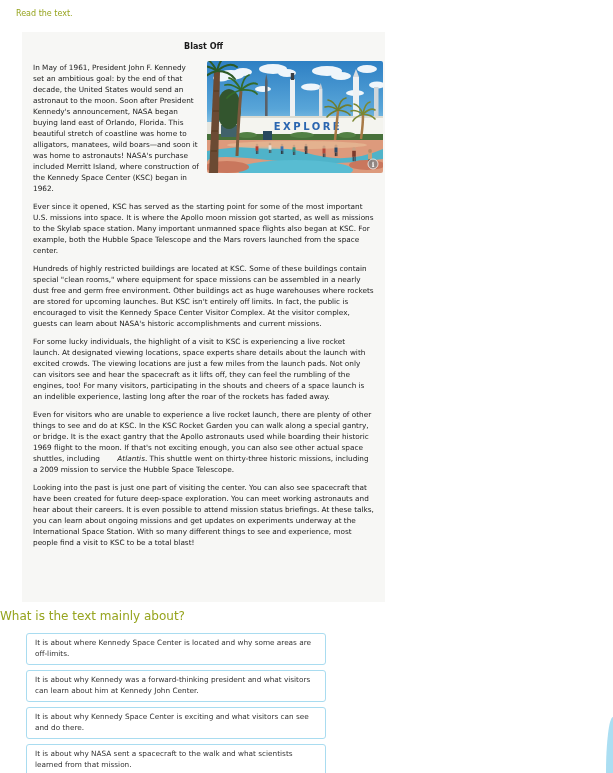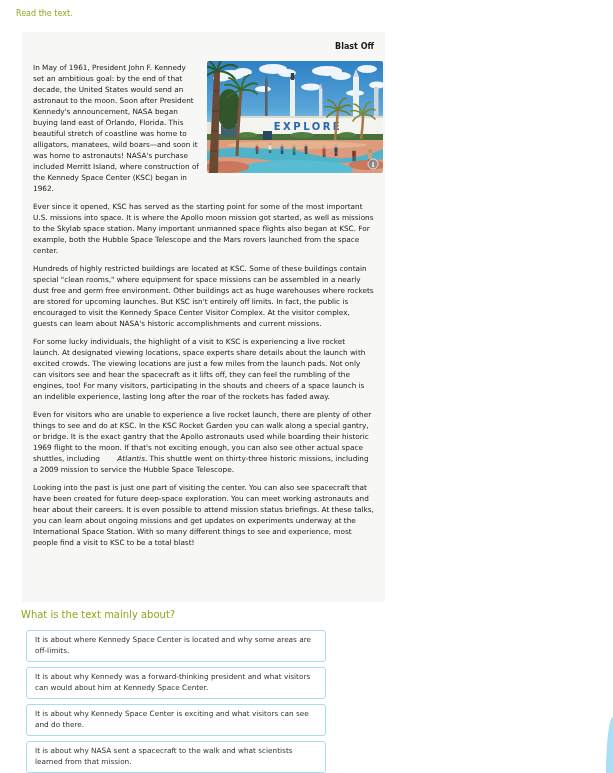--- a/index.html
+++ b/index.html
@@ -15,39 +15,39 @@
     font-size: 8px; color: #96a41e;
   }
   .panel {
     width: 363px; min-height: 570px;
     margin: 14px 0 0 22px;
     background: #f7f7f5;
     padding: 8px 11px 9px;
   }
   .title {
     font-size: 8px; font-weight: bold; color: #1a1a1a;
-    text-align: right; margin: 2px 0 11px;
+    text-align: center; margin: 2px 0 11px;
   }
   .para {
     font-size: 7.3px; line-height: 11px; color: #212121;
     margin: 0 0 7px; text-align: left;
   }
   .para:last-child { margin-bottom: 0; }
   .para i { font-style: italic; margin-left: 15px; }
   .photo {
     float: right; display: block;
     width: 176px; height: 112px;
     margin: -1px -9px 4px 8px;
     border-radius: 2px; overflow: hidden;
   }
   .photo svg { display: block; }
   .question {
     clear: both;
-    margin: 7px 0 0 21px;
-    font-size: 10px; color: #96a41e;
+    margin: 7px 0 0 0;
+    font-size: 12px; color: #96a41e;
   }
   .options { margin: 10px 0 0 26px; width: 300px; }
   .option {
     background: #ffffff;
     border: 1px solid #a9dcf0;
     border-radius: 3px;
     padding: 4px 8px 5px;
     margin-bottom: 5px;
     font-size: 7.3px; line-height: 10.5px; color: #333333;
     cursor: pointer;
@@ -247,18 +247,18 @@
   <p class="para">Hundreds of highly restricted buildings are located at KSC. Some of these buildings contain special "clean rooms," where equipment for space missions can be assembled in a nearly dust free and germ free environment. Other buildings act as huge warehouses where rockets are stored for upcoming launches. But KSC isn't entirely off limits. In fact, the public is encouraged to visit the Kennedy Space Center Visitor Complex. At the visitor complex, guests can learn about NASA's historic accomplishments and current missions.</p>
   <p class="para">For some lucky individuals, the highlight of a visit to KSC is experiencing a live rocket launch. At designated viewing locations, space experts share details about the launch with excited crowds. The viewing locations are just a few miles from the launch pads. Not only can visitors see and hear the spacecraft as it lifts off, they can feel the rumbling of the engines, too! For many visitors, participating in the shouts and cheers of a space launch is an indelible experience, lasting long after the roar of the rockets has faded away.</p>
   <p class="para"><span>Even for visitors who are unable to experience a live rocket launch, there are plenty of other things to see and do at KSC. In the KSC Rocket Garden you can walk along a special gantry, or bridge. It is the exact gantry that the Apollo astronauts used while boarding their historic 1969 flight to the moon. If that's not exciting enough, you can also see other actual space shuttles, including </span><i>Atlantis</i><span>. This shuttle went on thirty-three historic missions, including a 2009 mission to service the Hubble Space Telescope.</span></p>
   <p class="para">Looking into the past is just one part of visiting the center. You can also see spacecraft that have been created for future deep-space exploration. You can meet working astronauts and hear about their careers. It is even possible to attend mission status briefings. At these talks, you can learn about ongoing missions and get updates on experiments underway at the International Space Station. With so many different things to see and experience, most people find a visit to KSC to be a total blast!</p>
 </div>
 
 <div class="question">What is the text mainly about?</div>
 
 <div class="options">
   <div class="option">It is about where Kennedy Space Center is located and why some areas are off-limits.</div>
-  <div class="option">It is about why Kennedy was a forward-thinking president and what visitors can would about him at Kennedy Space Center.</div>
+  <div class="option">It is about why Kennedy was a forward-thinking president and what visitors can learn about him at Kennedy John Center.</div>
   <div class="option">It is about why Kennedy Space Center is exciting and what visitors can see and do there.</div>
   <div class="option">It is about why NASA sent a spacecraft to the walk and what scientists learned from that mission.</div>
 </div>
 
 <div class="corner-decoration"></div>
 
 </body></html>

